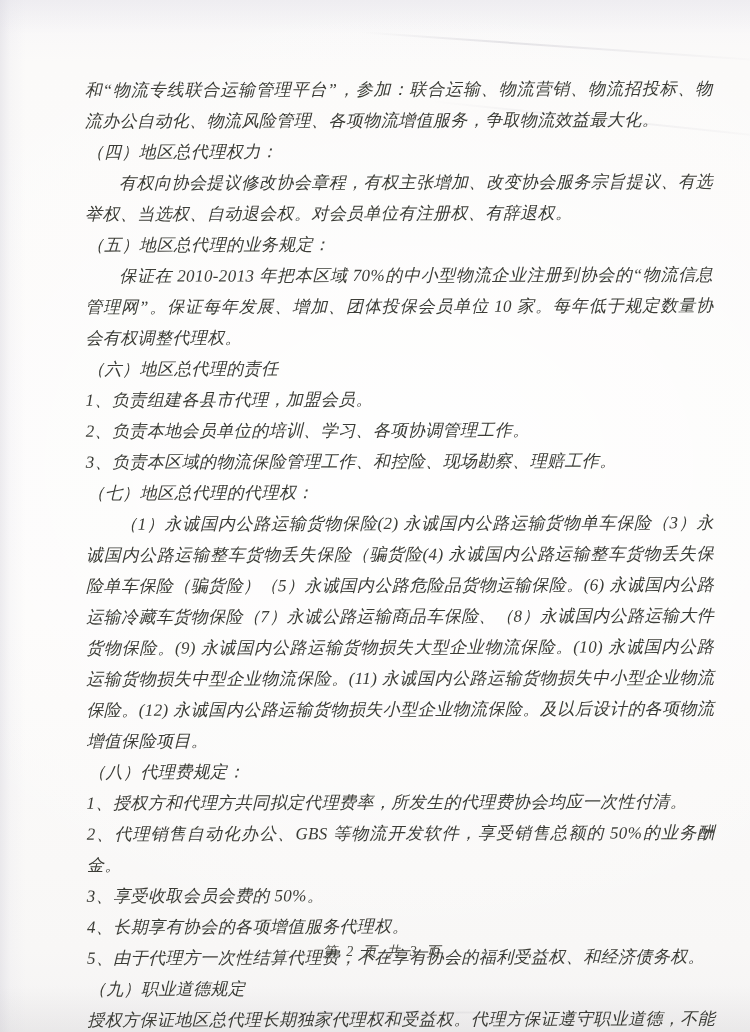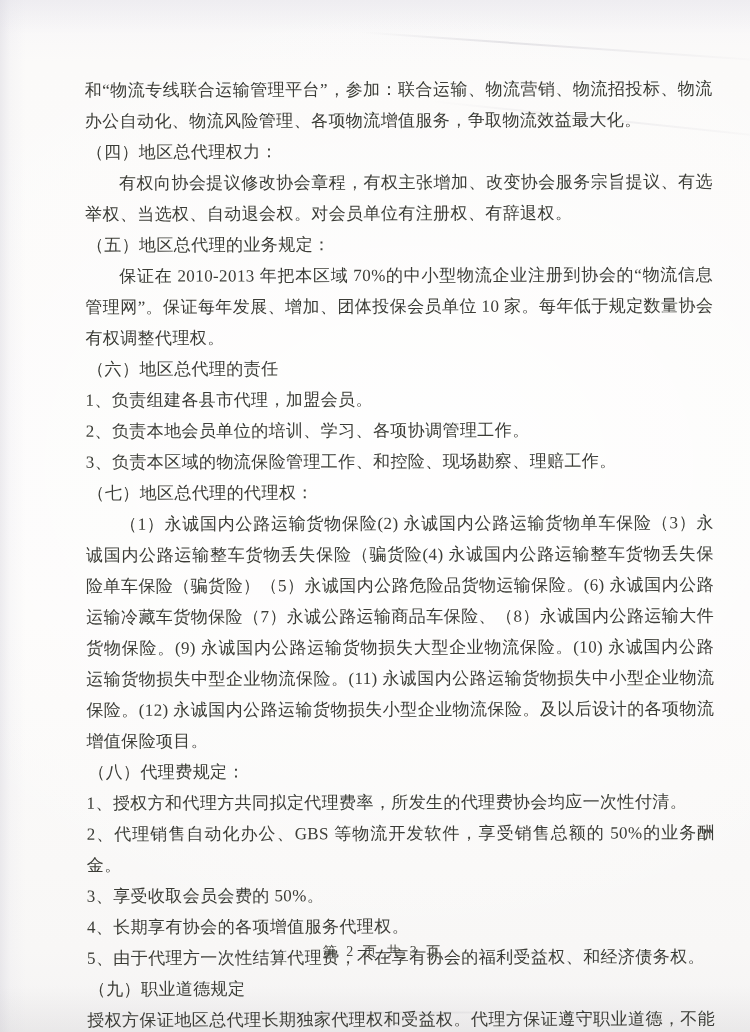--- a/index.html
+++ b/index.html
@@ -12,20 +12,21 @@
     font-family: "Liberation Serif", "DejaVu Serif", serif;
   }
   .page {
     position: relative;
     width: 750px;
     height: 1032px;
     background:
       radial-gradient(ellipse 900px 700px at 55% 45%, rgba(255,255,255,0.9) 0%, rgba(255,255,255,0) 70%),
       linear-gradient(180deg, #f7f6f8 0%, #fbfaf9 6%, #fcfbfa 60%, #f8f7f6 92%, #f4f3f3 100%);
     overflow: hidden;
+    font-style: italic;
   }
   
   .edge-left {
     position: absolute; left: 0; top: 0; bottom: 0; width: 26px;
     background: linear-gradient(90deg, rgba(205,203,214,0.35) 0%, rgba(225,224,232,0.18) 40%, rgba(255,255,255,0) 100%);
     pointer-events: none;
   }
   .edge-top {
     position: absolute; left: 0; top: 0; right: 0; height: 34px;
     background: linear-gradient(180deg, rgba(218,216,224,0.30) 0%, rgba(255,255,255,0) 100%);

